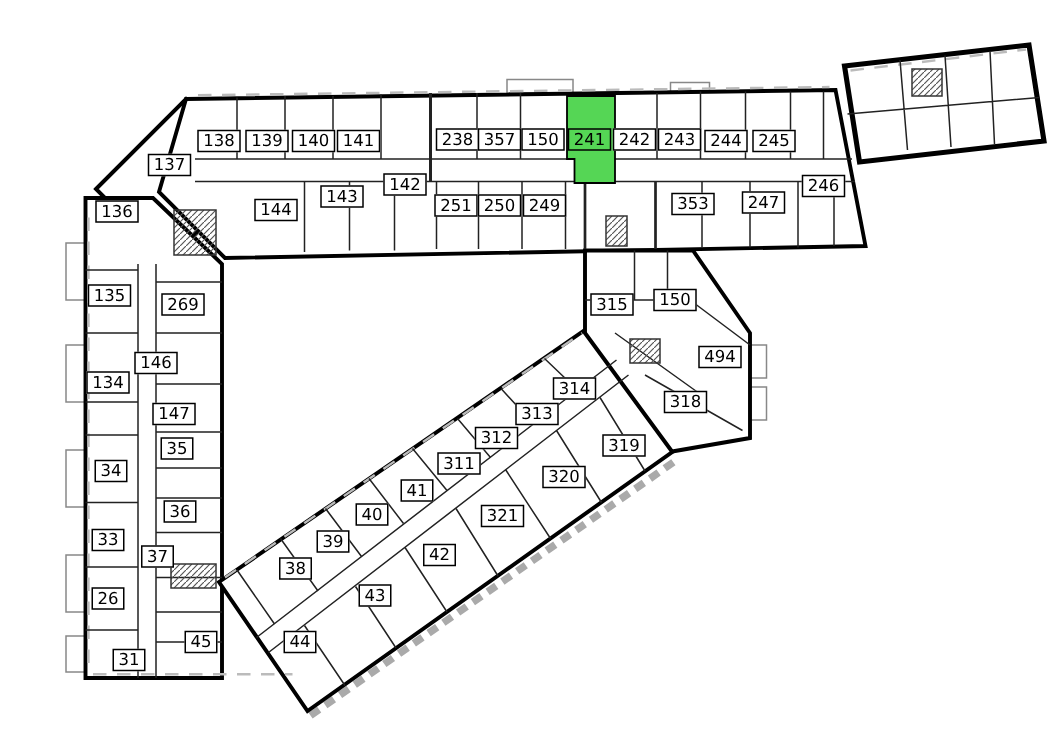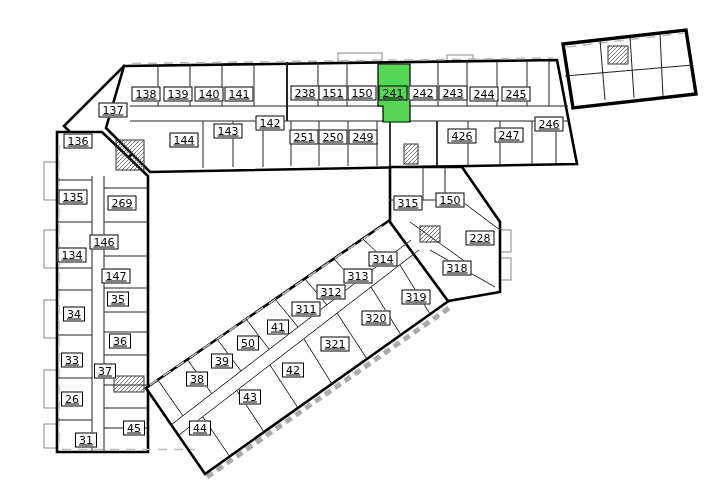--- a/index.html
+++ b/index.html
@@ -1,21 +1,21 @@
 <!DOCTYPE html>
 <html><head>
 <meta charset="utf-8">
 <style>
   html,body{margin:0;padding:0;background:#fff;}
   #stage{position:relative;width:707px;height:500px;background:#fff;overflow:hidden;
          font-family:"DejaVu Sans","Liberation Sans",sans-serif;}
   #plan{position:absolute;left:0;top:0;}
   .rl{position:absolute;transform:translate(-50%,-50%);background:#fff;
       border:1.4px solid #000;color:#000;font-size:11px;line-height:13px;
-      padding:0 3px;white-space:nowrap;cursor:pointer;z-index:5;text-decoration:underline;}
+      padding:0 3px;white-space:nowrap;cursor:pointer;z-index:5;}
   .rl.hl{background:transparent;text-align:center;}
 </style>
 </head>
 <body>
 
 <div id="stage">
 
   <svg id="plan" width="707" height="500" viewBox="0 0 707 500">
     <defs>
       <pattern id="h" width="4" height="4" patternUnits="userSpaceOnUse">
@@ -112,41 +112,41 @@
   <div class="rl" style="left:72px;top:360px">33</div>
   <div class="rl" style="left:105px;top:371px">37</div>
   <div class="rl" style="left:72px;top:399px">26</div>
   <div class="rl" style="left:86px;top:440px">31</div>
   <div class="rl" style="left:134px;top:428px">45</div>
   <div class="rl" style="left:200px;top:428px">44</div>
   <div class="rl" style="left:250px;top:397px">43</div>
   <div class="rl" style="left:293px;top:370px">42</div>
   <div class="rl" style="left:197px;top:379px">38</div>
   <div class="rl" style="left:222px;top:361px">39</div>
-  <div class="rl" style="left:248px;top:343px">50</div>
+  <div class="rl" style="left:248px;top:343px">40</div>
   <div class="rl" style="left:278px;top:327px">41</div>
   <div class="rl" style="left:335px;top:344px">321</div>
   <div class="rl" style="left:306px;top:309px">311</div>
   <div class="rl" style="left:331px;top:292px">312</div>
   <div class="rl" style="left:358px;top:276px">313</div>
   <div class="rl" style="left:383px;top:259px">314</div>
   <div class="rl" style="left:376px;top:318px">320</div>
   <div class="rl" style="left:416px;top:297px">319</div>
   <div class="rl" style="left:408px;top:203px">315</div>
   <div class="rl" style="left:450px;top:200px">150</div>
-  <div class="rl" style="left:480px;top:238px">228</div>
+  <div class="rl" style="left:480px;top:238px">494</div>
   <div class="rl" style="left:457px;top:268px">318</div>
   <div class="rl" style="left:305px;top:93px">238</div>
-  <div class="rl" style="left:333px;top:93px">151</div>
+  <div class="rl" style="left:333px;top:93px">357</div>
   <div class="rl" style="left:362px;top:93px">150</div>
   <div class="rl hl" style="left:393px;top:93px">241</div>
   <div class="rl" style="left:423px;top:93px">242</div>
   <div class="rl" style="left:453px;top:93px">243</div>
   <div class="rl" style="left:484px;top:94px">244</div>
   <div class="rl" style="left:516px;top:94px">245</div>
   <div class="rl" style="left:304px;top:137px">251</div>
   <div class="rl" style="left:333px;top:137px">250</div>
   <div class="rl" style="left:363px;top:137px">249</div>
-  <div class="rl" style="left:462px;top:136px">426</div>
+  <div class="rl" style="left:462px;top:136px">353</div>
   <div class="rl" style="left:509px;top:135px">247</div>
   <div class="rl" style="left:549px;top:124px">246</div>
 
 </div>
 
 </body></html>

